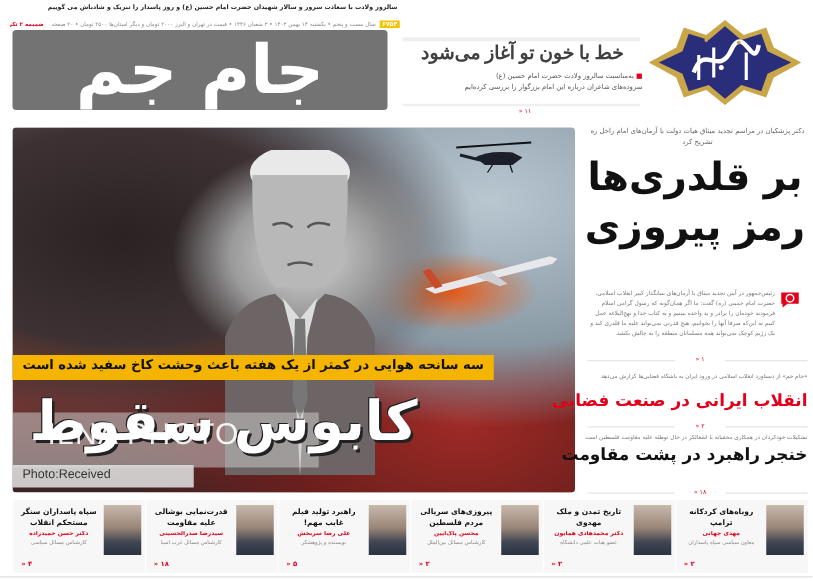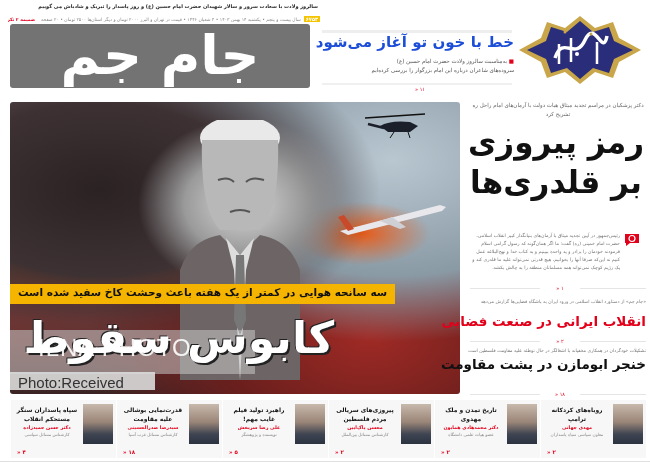--- a/index.html
+++ b/index.html
@@ -36,21 +36,21 @@
   }
   .logo-text {
     color: #fff; font-size: 54px; font-weight: 900; letter-spacing: -2px;
     font-family: "DejaVu Sans", sans-serif; line-height: 1;
   }
 
   
   .hdr-rule { top: 30px; left: 322px; width: 190px; height: 3px; background: #eee; }
   .hdr-headline {
     top: 33px; left: 322px; width: 192px;
-    font-size: 15px; font-weight: 900; color: #1d4ed8; text-align: left; white-space: nowrap;
+    font-size: 15px; font-weight: 900; color: #404040; text-align: center; white-space: nowrap; font-family: Liberation Serif, serif;
   }
   .hdr-sub {
     top: 57px; left: 322px; width: 192px;
     font-size: 5.5px; color: #555; text-align: right; line-height: 9px;
   }
   .red-dot { color: #e3001b; }
   .hdr-page { top: 86px; left: 400px; width: 40px; font-size: 5px; color: #e3001b; text-align: center; }
   .hdr-rule2 { top: 83px; left: 322px; width: 190px; height: 2px; background: #f0f0f0; }
 
   
@@ -91,21 +91,21 @@
   .watermark-band {
     position: absolute; top: 228px; left: 0; width: 245px; height: 44px;
     background: rgba(200,200,200,0.55);
   }
   .watermark-text {
     position: absolute; top: 232px; left: 28px; font-size: 24px; color: rgba(255,255,255,0.9);
     letter-spacing: 1px; direction: ltr; font-family: "Liberation Sans", sans-serif;
   }
   .photo-credit {
     position: absolute; top: 270px; left: 0; width: 145px; height: 18px;
-    background: rgba(220,220,220,0.9); color: #333; font-size: 15px;
+    background: rgba(220,220,220,0.9); color: #333; font-size: 10px;
     padding: 2px 8px; direction: ltr; font-family: "Liberation Sans", sans-serif;
   }
 
   
   .rc-intro {
     top: 101px; left: 470px; width: 176px;
     font-size: 5.5px; color: #666; text-align: center; line-height: 9px;
   }
   .rc-main {
     top: 122px; left: 466px; width: 180px;
@@ -226,40 +226,40 @@
     <span class="caption-bar">سه سانحه هوایی در کمتر از یک هفته باعث وحشت کاخ سفید شده است</span>
   </div>
   <div class="watermark-band"></div>
   <div class="photo-headline">کابوس سقوط</div>
   <div class="watermark-text">ILNA PHOTO</div>
   <div class="photo-credit">Photo:Received</div>
 </div>
 
 <div class="abs rc-intro">دکتر پزشکیان در مراسم تجدید میثاق هیات دولت با آرمان‌های امام راحل ره تشریح کرد</div>
 <div class="abs rc-main">
+  <div>بر قلدری‌ها</div>
   <div>رمز پیروزی</div>
-  <div>بر قلدری‌ها</div>
 </div>
 <div class="abs rc-icon">
   <svg width="16" height="14" viewBox="0 0 16 14">
     <path d="M1 1 H15 V10 H6 L2 13 V10 H1 Z" fill="#e3001b"></path>
     <circle cx="8" cy="5.5" r="3" fill="none" stroke="#fff" stroke-width="1.2"></circle>
   </svg>
 </div>
 <div class="abs rc-body">رئیس‌جمهور در آیین تجدید میثاق با آرمان‌های بنیانگذار کبیر انقلاب اسلامی، حضرت امام خمینی (ره) گفت: ما اگر همان‌گونه که رسول گرامی اسلام فرمودند خودمان را برادر و ید واحده ببینیم و به کتاب خدا و نهج‌البلاغه عمل کنیم نه این‌که صرفا آنها را بخوانیم، هیچ قدرتی نمی‌تواند علیه ما قلدری کند و یک رژیم کوچک نمی‌تواند همه مسلمانان منطقه را به چالش بکشد.</div>
 
 <div class="abs rc-rule" style="top:288px"></div>
 <div class="abs rc-page" style="top:285px">۱ «</div>
 <div class="abs rc-kicker" style="top:299px">«جام جم» از دستاورد انقلاب اسلامی در ورود ایران به باشگاه فضایی‌ها گزارش می‌دهد</div>
 <div class="abs rc-head-red">انقلاب ایرانی در صنعت فضایی</div>
 
 <div class="abs rc-rule" style="top:341px"></div>
 <div class="abs rc-page" style="top:338px">۲ «</div>
 <div class="abs rc-kicker" style="top:348px">تشکیلات خودگردان در همکاری مخفیانه با اشغالگر در حال توطئه علیه مقاومت فلسطین است</div>
-<div class="abs rc-head-black">خنجر ابومازن در پشت مقاومت</div>
+<div class="abs rc-head-black">خنجر راهبرد در پشت مقاومت</div>
 
 <div class="abs rc-rule" style="top:394px"></div>
 <div class="abs rc-page" style="top:391px">۱۸ «</div>
 
 <div class="abs cards">
   <div class="card">
     <div class="card-photo"></div>
     <div class="card-title">روباه‌های کردکانه ترامپ</div>
     <div class="card-author">مهدی جهانی</div>
     <div class="card-role">معاون سیاسی سپاه پاسداران</div>

